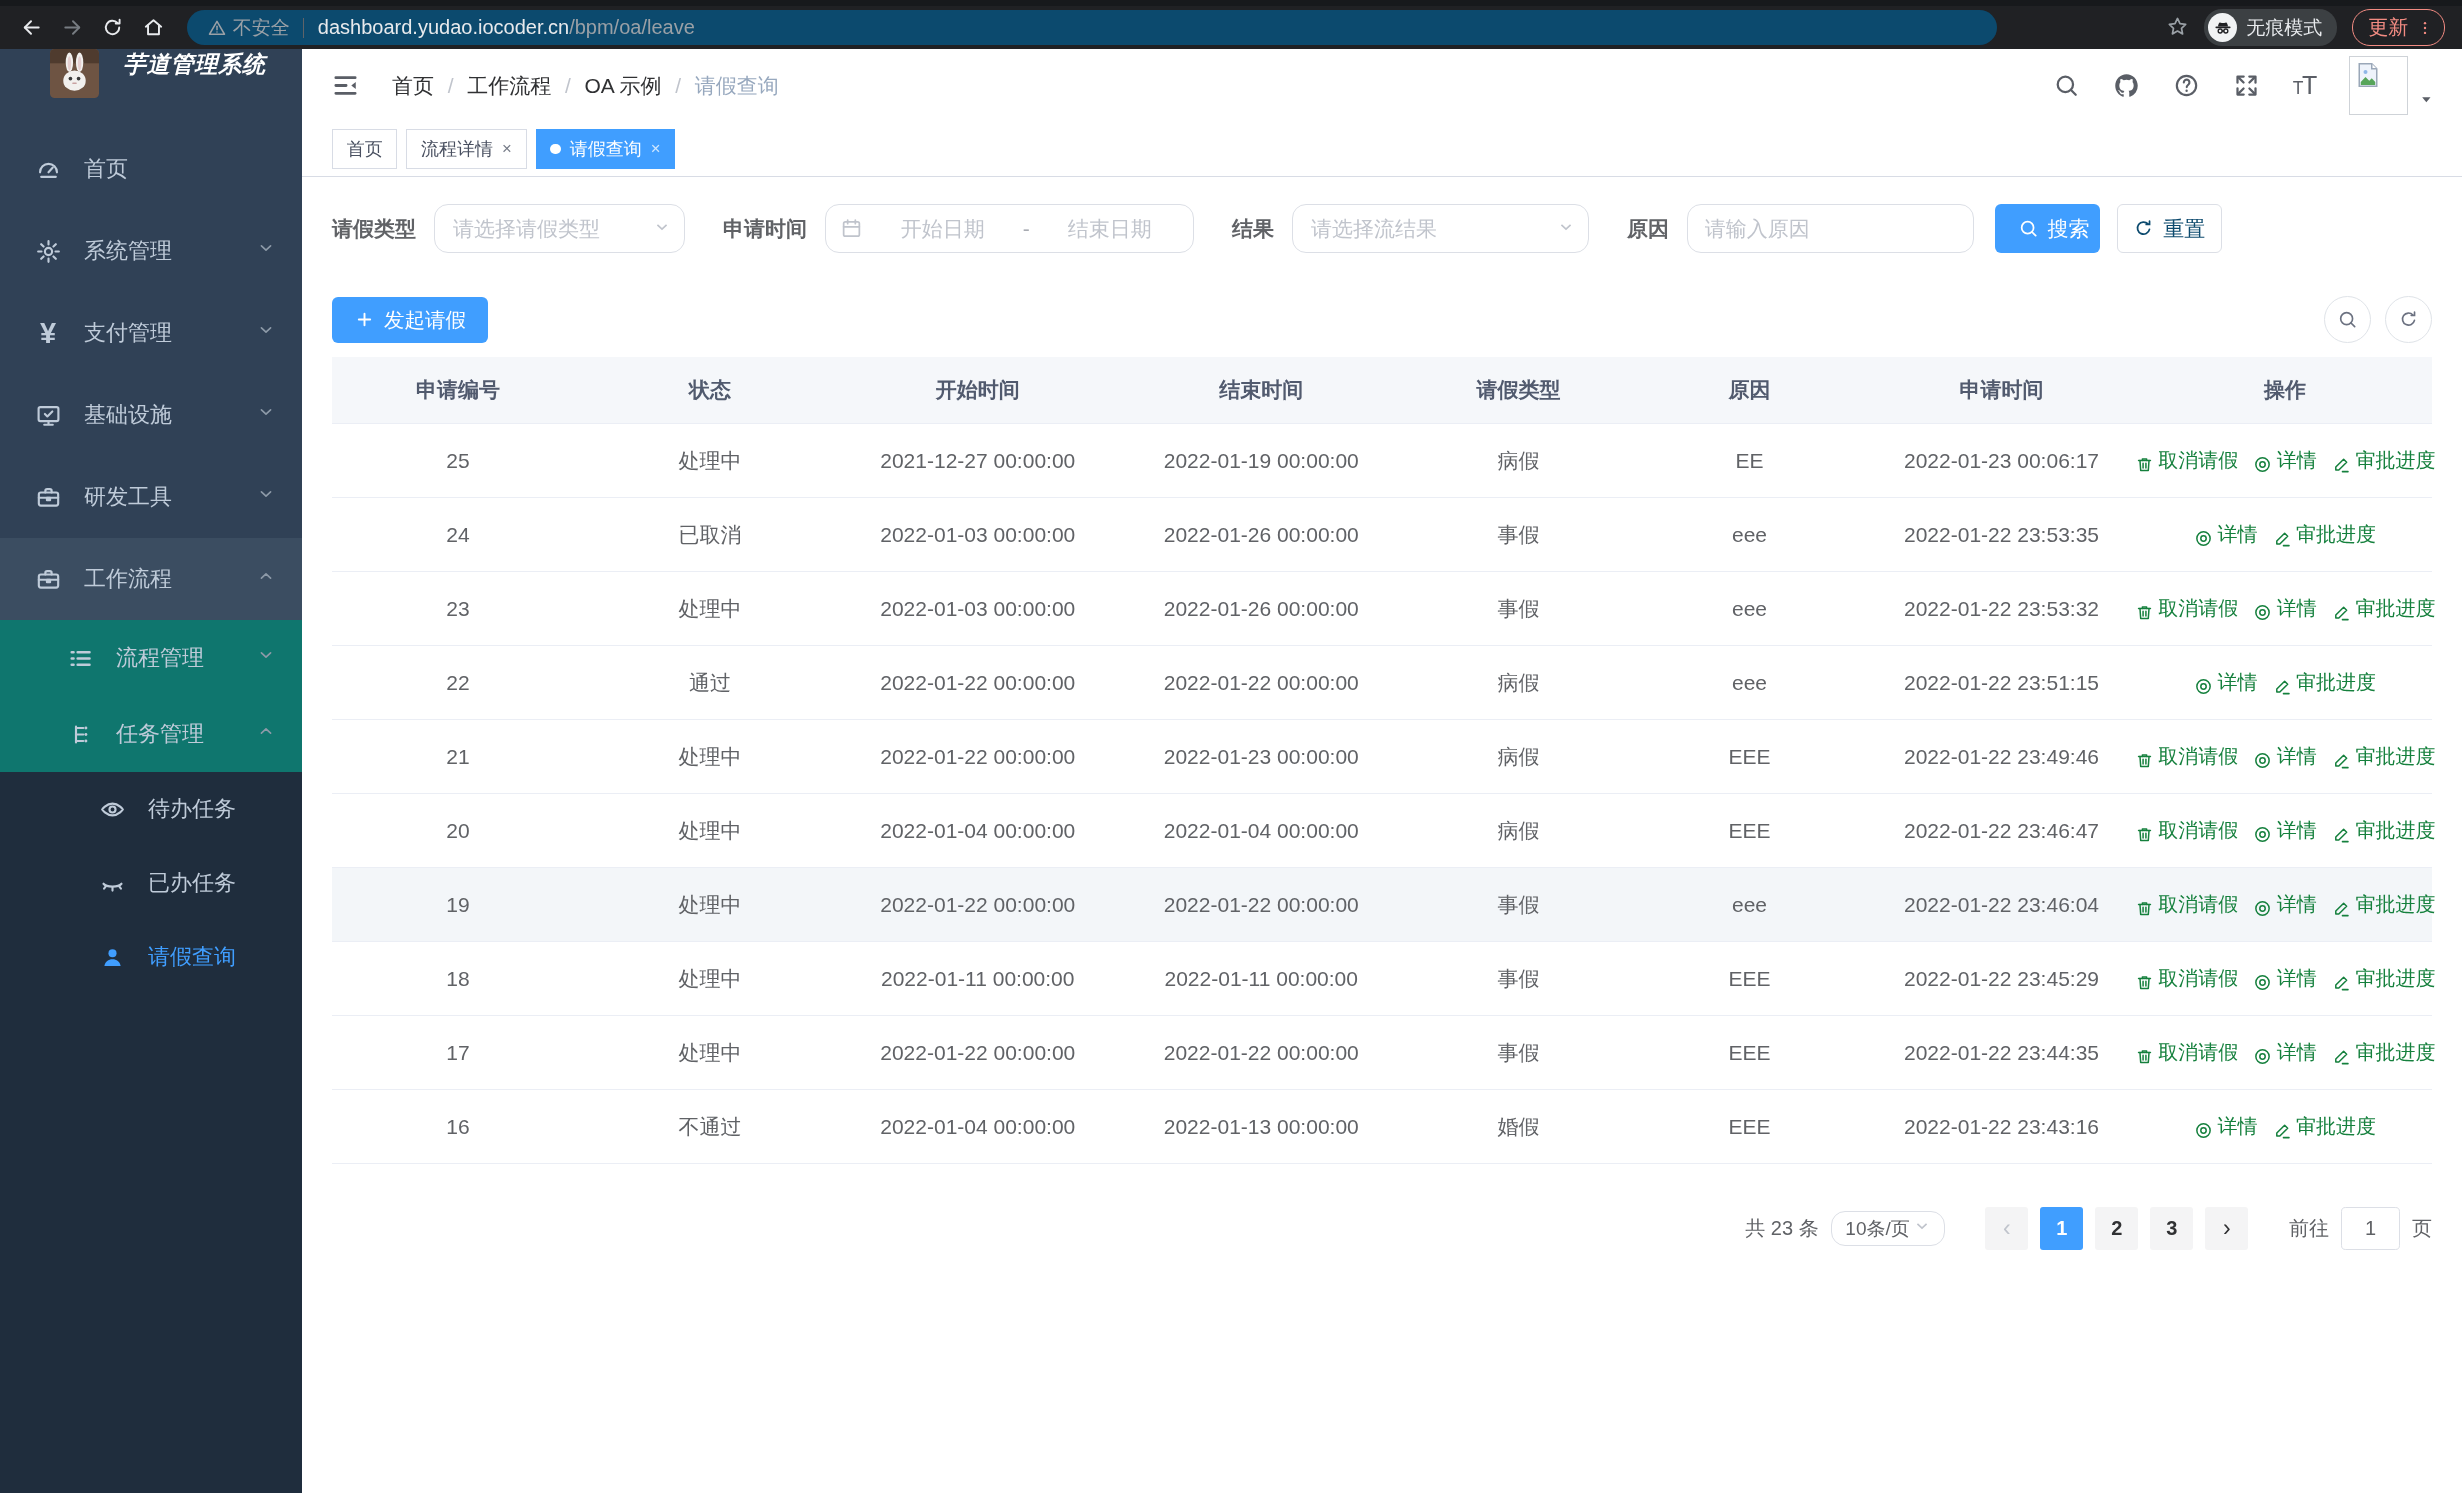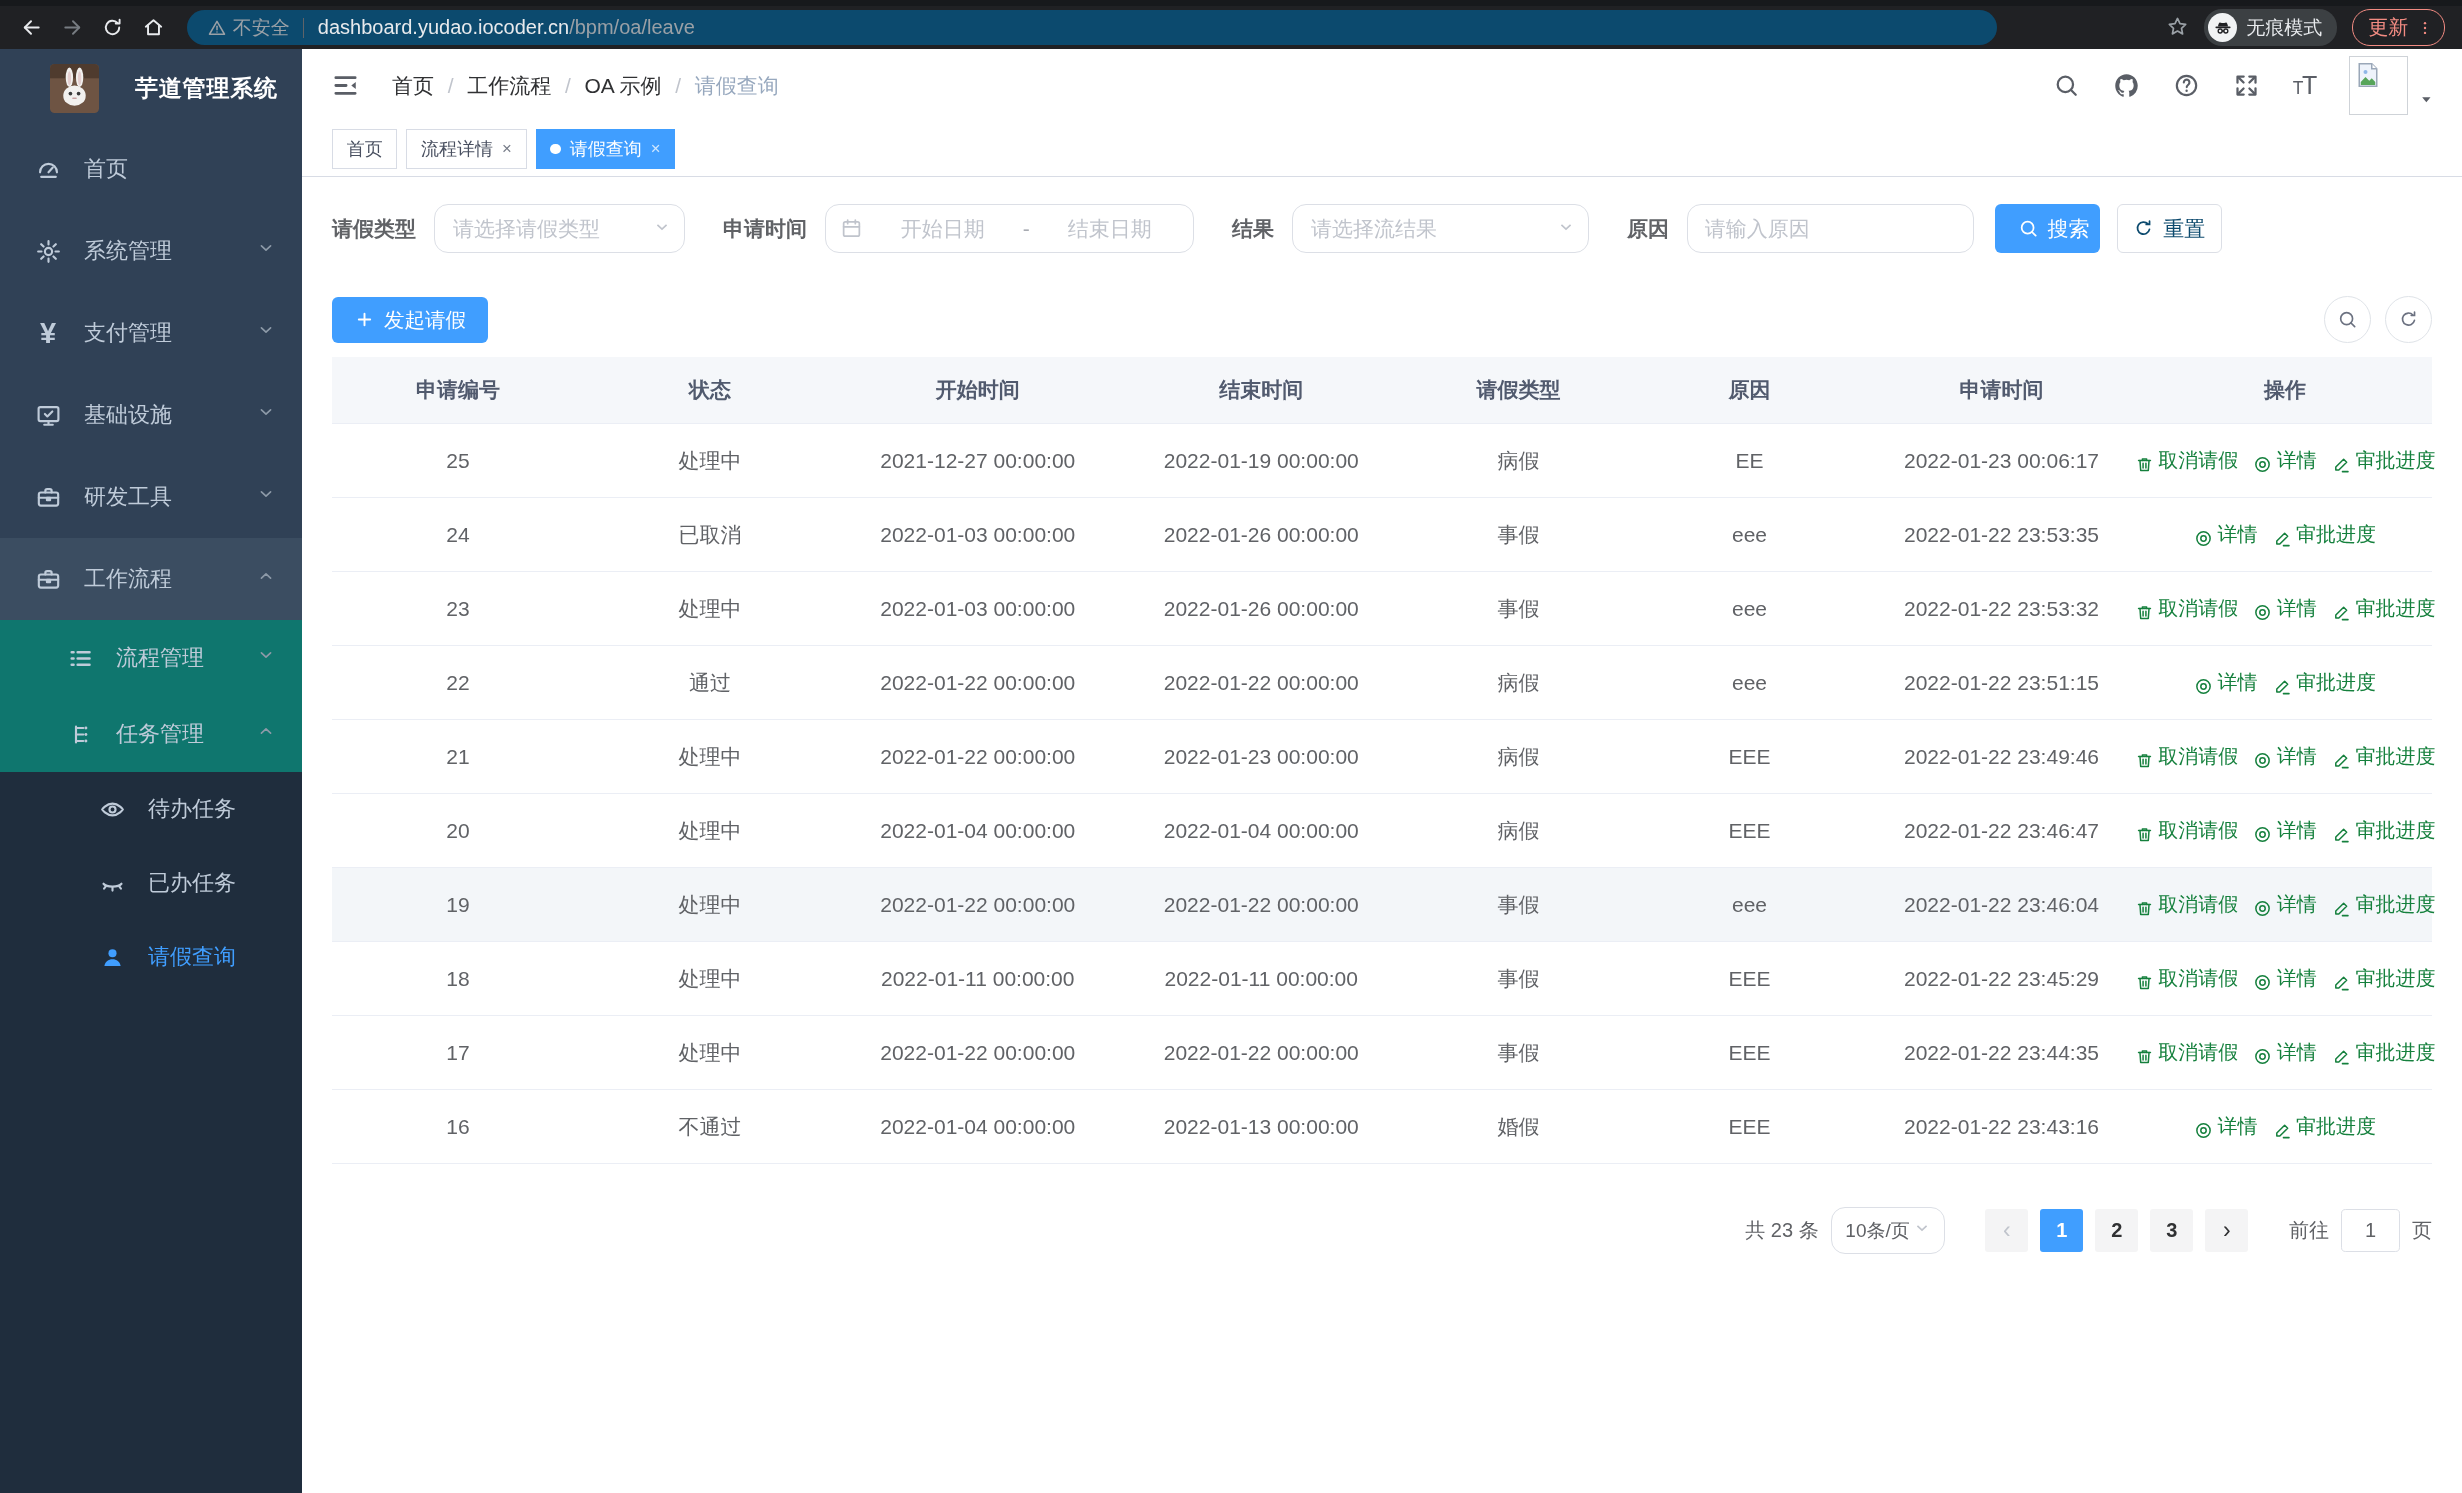--- a/index.html
+++ b/index.html
@@ -25,21 +25,21 @@
   .incog .face svg { width:20px; height:20px; }
   .incog .t { color:#e8eaed; font-size:19px; }
   .updbtn { height:37px; border:1.5px solid #f28b82; border-radius:18px; color:#f28b82; display:flex; align-items:center; gap:7.6px; padding:0 10.6px 0 15px; font-size:20px; }
   .updbtn svg { width:18px; height:18px; }
 
   
   .app { flex:1; display:flex; min-height:0; }
 
   
   .sidebar { width:302px; background:#304156; color:#bfcbd9; display:flex; flex-direction:column; flex:none; }
-  .logo-row { height:79px; display:flex; align-items:center; padding-left:50px; gap:36px; }
+  .logo-row { height:79px; display:flex; padding-left:50px; gap:24px;font-style:italic; }
   .logo-img { width:49px; height:49px; border-radius:4.6px; overflow:hidden; flex:none; }
   .logo-img svg { width:49px; height:49px; display:block; }
   .app-title { color:#fff; font-size:23px; font-weight:600; letter-spacing:0.8px; }
   .menu { flex:1; display:flex; flex-direction:column; }
   .menu-item { display:flex; align-items:center; font-size:22px; color:#bfcbd9; position:relative; cursor:pointer; flex:none; }
   .menu-item .mi-icon { width:32px; height:32px; display:flex; align-items:center; justify-content:center; margin-right:20px; }
   .menu-item .mi-icon svg { width:27px; height:27px; }
   .menu-item .yen { font-size:29px; font-weight:700; line-height:1; }
   .menu-item .chev { position:absolute; right:26px; color:#8d9aa8; }
   .menu-item .chev svg { width:20px; height:20px; }
@@ -111,21 +111,21 @@
   .grid th { background:#f5f7fa; height:67px; font-size:21px; font-weight:600; color:#515a6e; text-align:center; border-bottom:1.5px solid #ebeef5; }
   .grid td { height:74px; font-size:21px; color:#606266; text-align:center; border-bottom:1.5px solid #ebeef5; }
   .grid tr.hl td { background:#f3f6f9; }
   .c-id{width:12%;} .c-status{width:12%;} .c-start{width:13.5%;} .c-end{width:13.5%;} .c-type{width:11%;} .c-reason{width:11%;} .c-applied{width:13%;} .c-ops{width:14%;}
   .ops { display:flex; align-items:center; justify-content:center; gap:15px; }
   .oplink { color:#15803d; font-size:20px; display:inline-flex; align-items:flex-end; gap:4.6px; cursor:pointer; white-space:nowrap; }
   .oplink svg { width:19px; height:19px; }
 
   
   .pager { margin-top:43px; display:flex; align-items:center; justify-content:flex-end; gap:12px; color:#606266; font-size:20px; }
-  .pg-sel { width:114px; height:47px;text-align:center; }
+  .pg-sel { width:114px; height:35px;text-align:center; }
   .pg-sel .ph { color:#606266; font-size:19px; padding-left:13.7px; }
   .pg-btn { min-width:43px; height:43px; border-radius:3px; background:#f4f4f5; color:#303133; font-size:20px; font-weight:700; display:inline-flex; align-items:center; justify-content:center; padding:0 6px; cursor:pointer; }
   .pg-btn.arrow { font-weight:400; font-size:23px; }
   .pg-btn.disabled { color:#c0c4cc; }
   .pg-btn.cur { background:#409eff; color:#fff; }
   .goto-input { width:59px; height:43px; border:1.5px solid #dcdfe6; border-radius:4.6px; text-align:center; font-size:20px; color:#606266; outline:none; font-family:inherit; }
   .pgap { width:16.7px; }
 </style>
 </head>
 <body>

